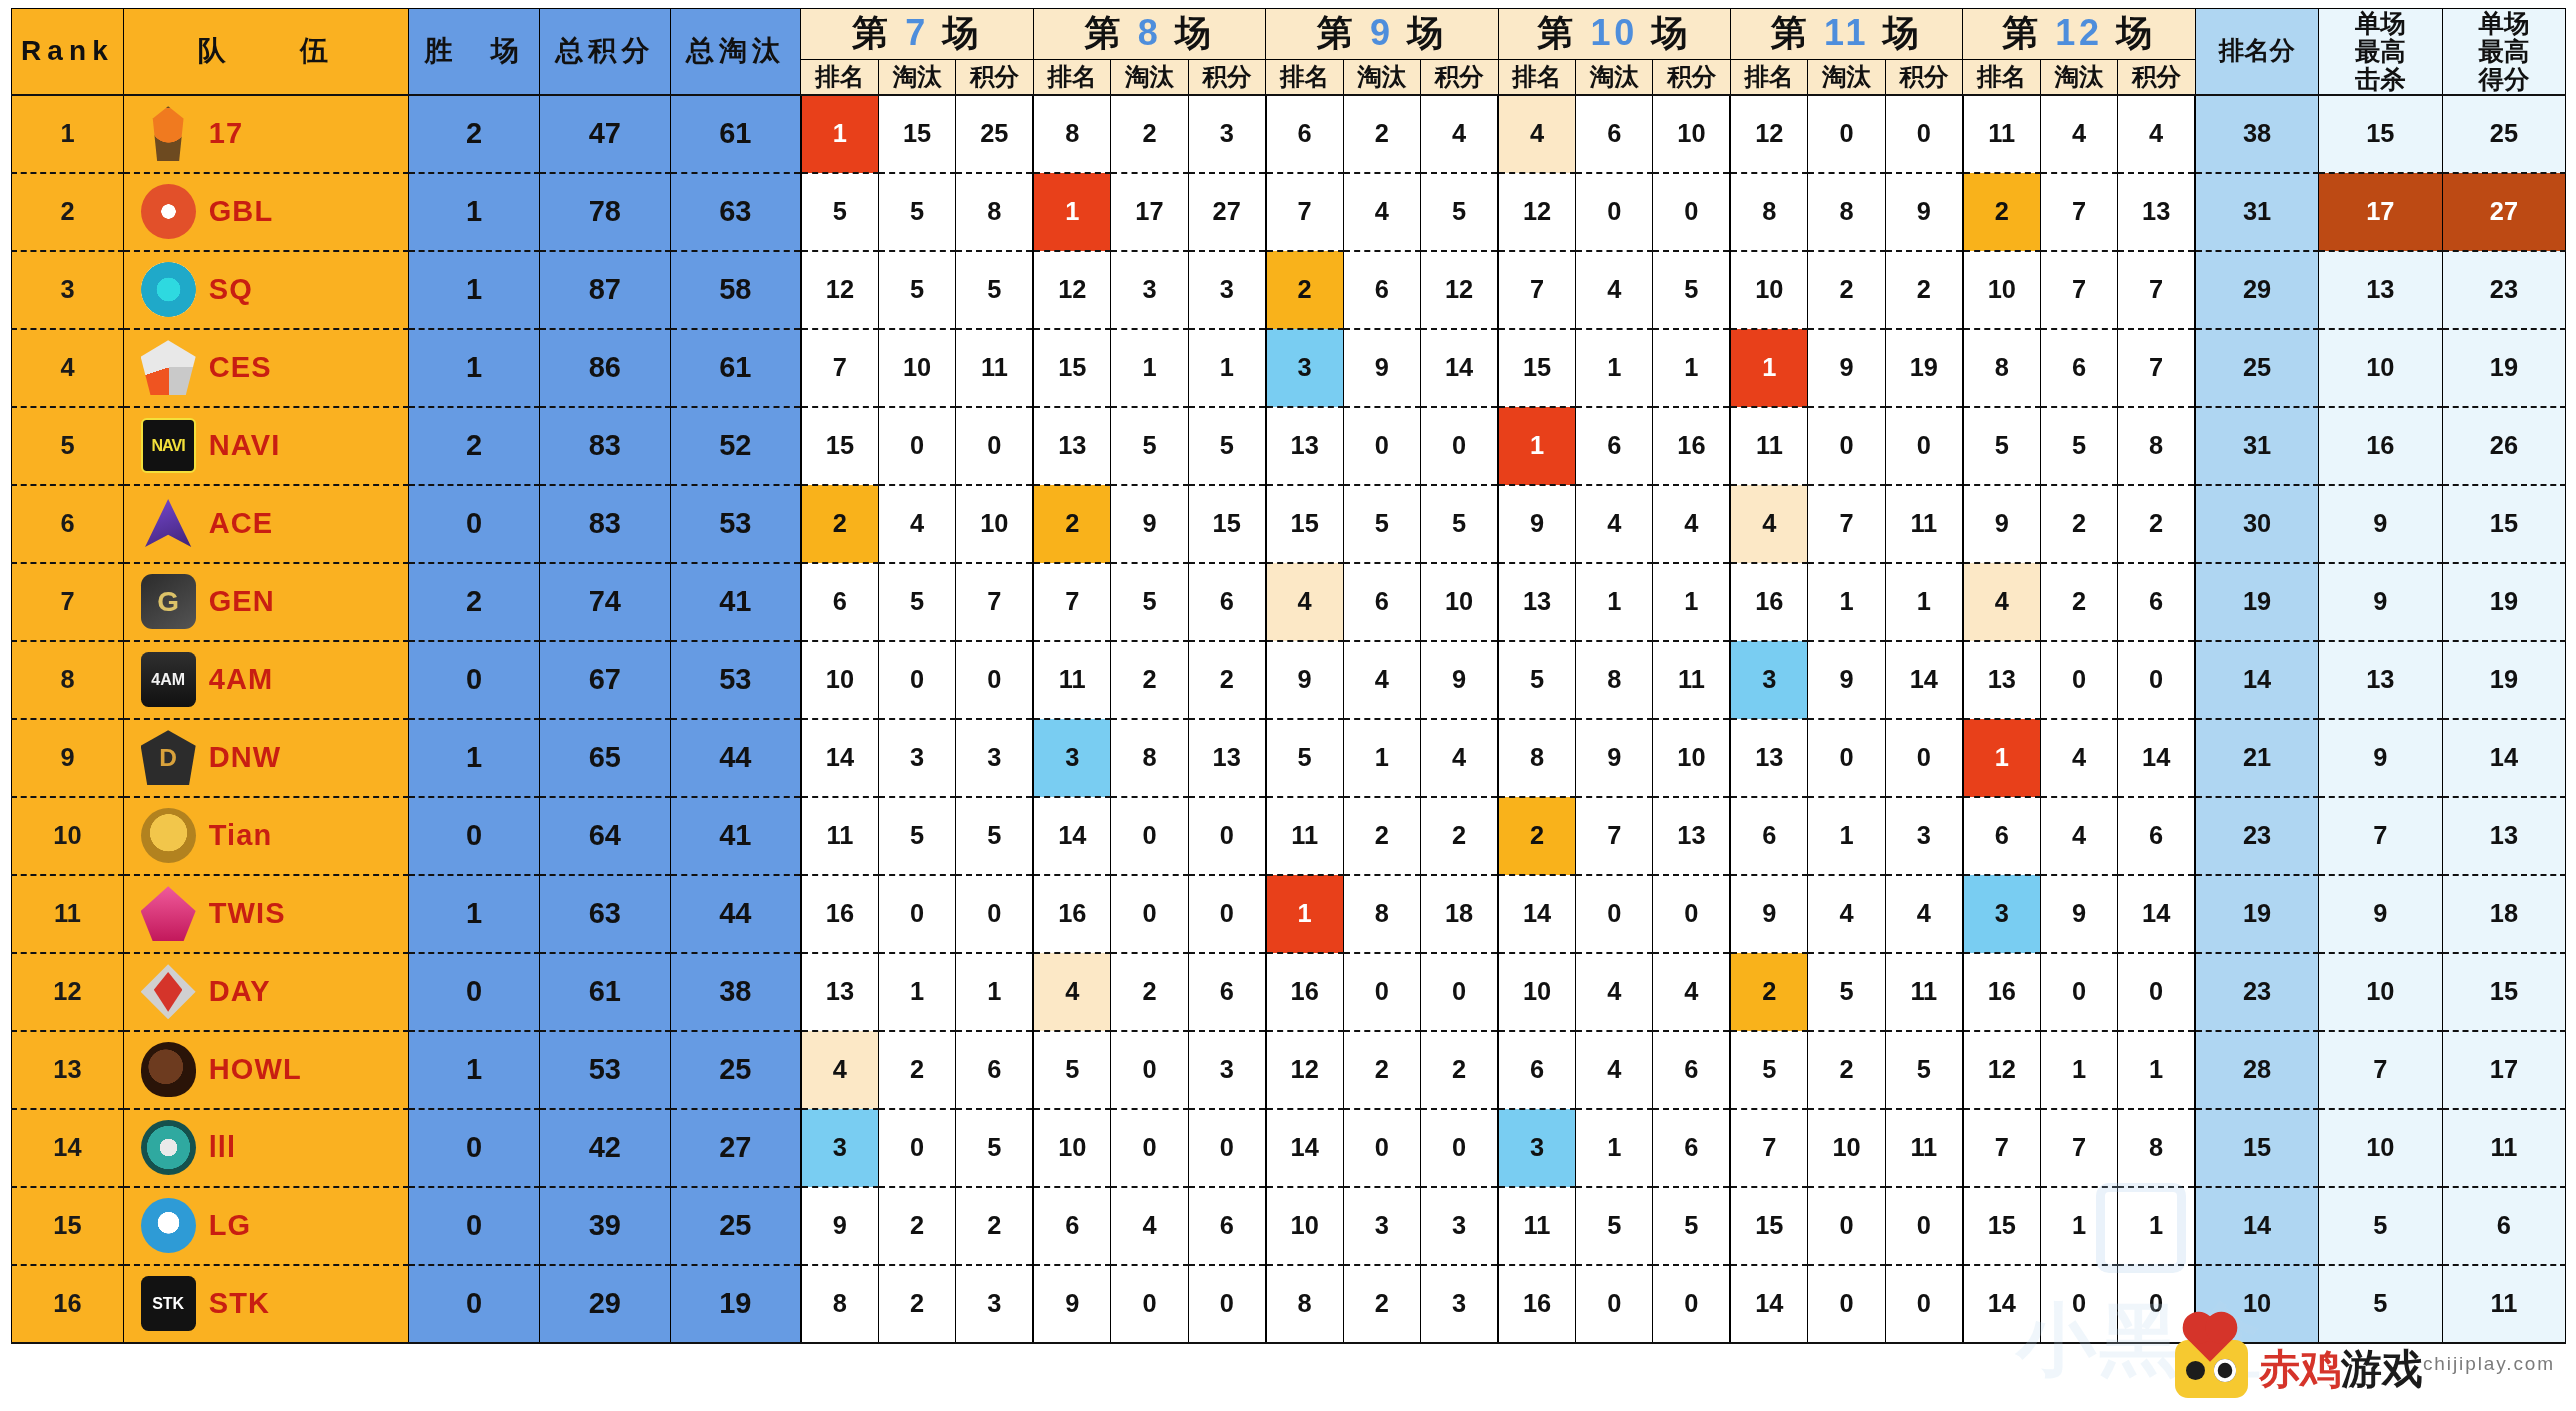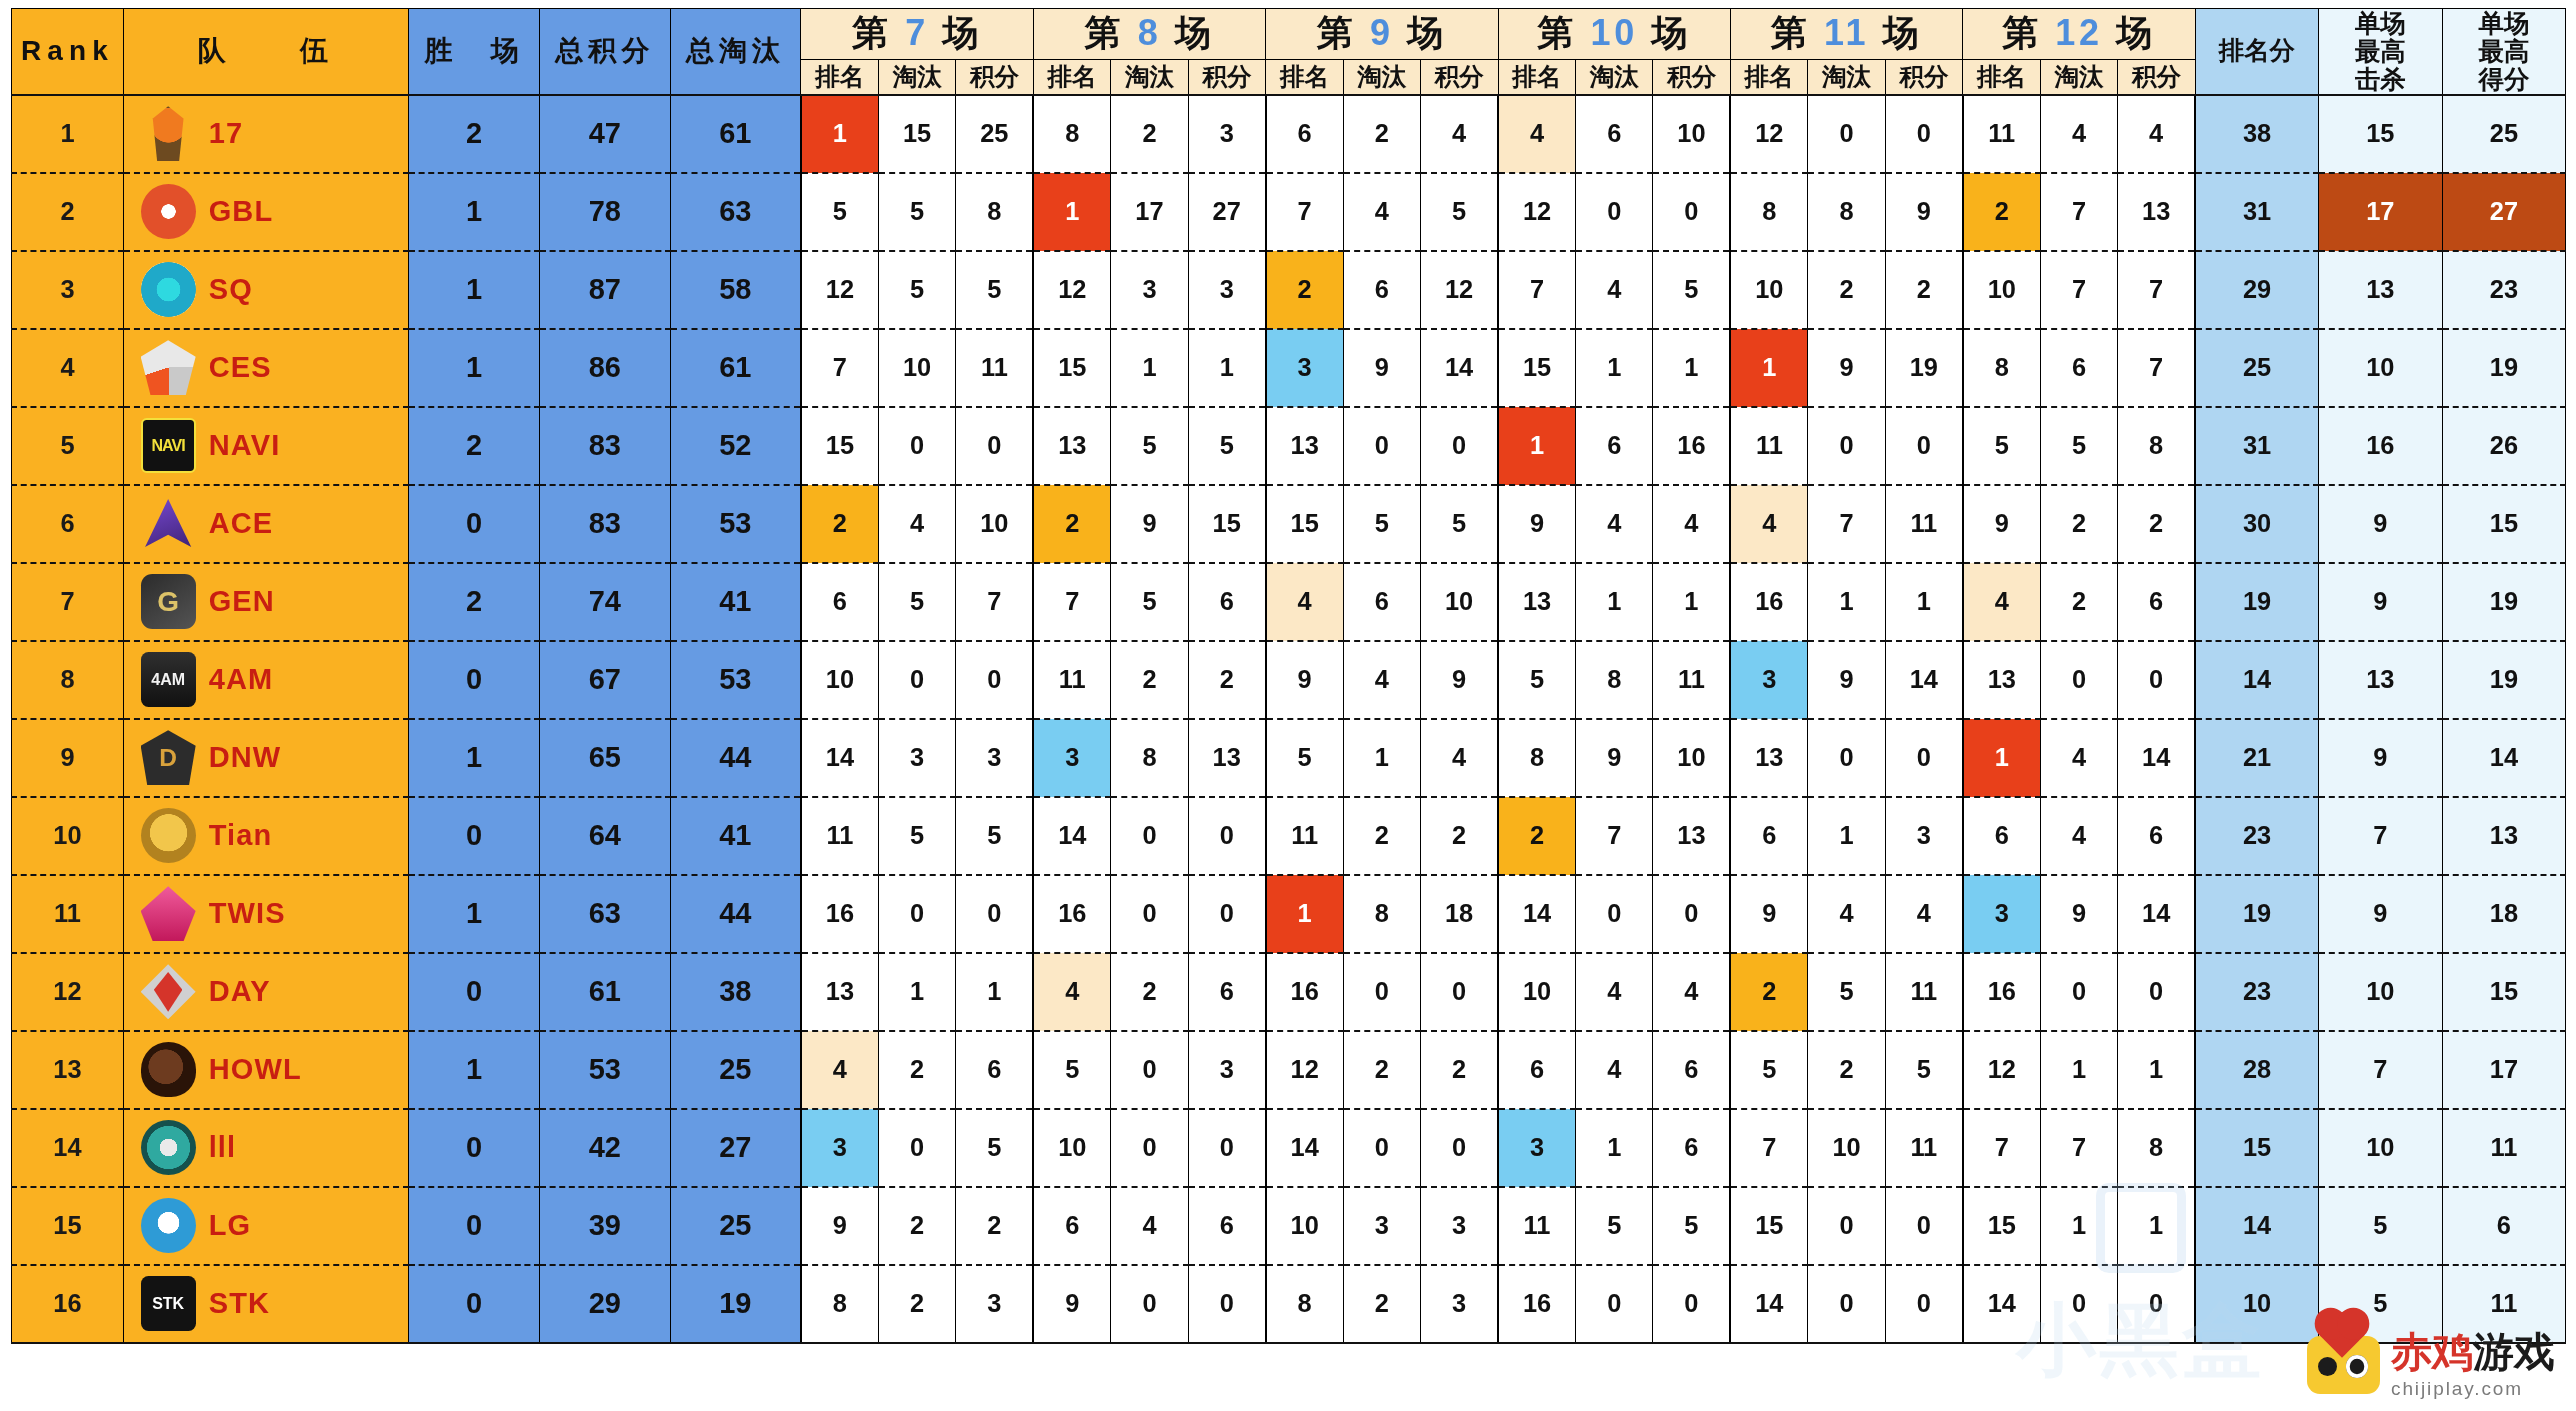--- a/index.html
+++ b/index.html
@@ -83,21 +83,21 @@
   .wm-box .wmtxt{font-size:79px;color:#bcd9ee;font-weight:bold;letter-spacing:3.8px;}
   .wm-cj{position:absolute;right:21px;bottom:13px;display:flex;align-items:center;gap:11.3px;pointer-events:none;}
   .wm-cj .pad{width:73px;height:58px;background:#F6C930;border-radius:13px;position:relative;}
   .wm-cj .pad:before{content:"";position:absolute;left:11.3px;top:21px;width:19px;height:19px;border-radius:50%;background:#1c1c1c;}
   .wm-cj .pad:after{content:"";position:absolute;right:11.3px;top:19px;width:22.6px;height:22.6px;border-radius:50%;
       background:#1c1c1c;box-shadow:0 0 0 3.8px #fff inset;}
   .wm-cj .heart{position:absolute;left:19px;top:-17px;width:32px;height:32px;background:#D5342A;transform:rotate(45deg);}
   .wm-cj .heart:before,.wm-cj .heart:after{content:"";position:absolute;width:32px;height:32px;background:#D5342A;border-radius:50%;}
   .wm-cj .heart:before{left:-16px;top:0;}
   .wm-cj .heart:after{left:0;top:-16px;}
-  .wm-cj .cjtext{display:flex;flex-direction:column;line-height:1;}
+  .wm-cj .cjtext{display:flex;flex-direction:row;line-height:1;}
   .wm-cj .cjcn{font-size:41px;font-weight:bold;}
   .wm-cj .cjcn span:nth-child(1),.wm-cj .cjcn span:nth-child(2){color:#D5342A;}
   .wm-cj .cjcn span:nth-child(3),.wm-cj .cjcn span:nth-child(4){color:#1b1b1b;}
   .wm-cj .cjurl{font-size:19px;color:#7b7b7b;letter-spacing:1.9px;margin-top:5.7px;}
 </style>
 </head>
 <body>
 
 <div id="wrap">
   <table>

